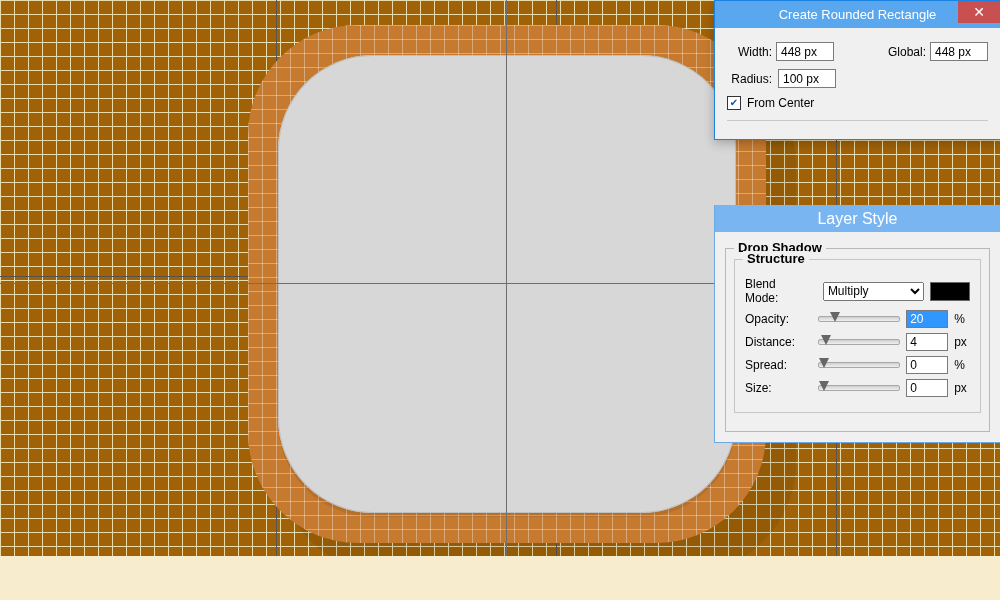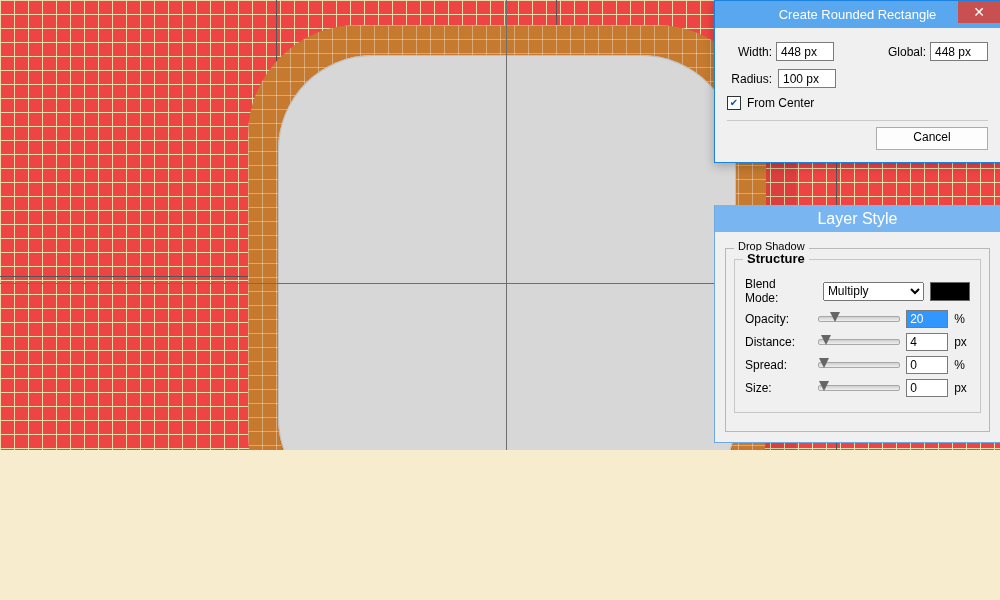--- a/index.html
+++ b/index.html
@@ -1,16 +1,16 @@
 <!DOCTYPE html>
 <html><head>
 <meta charset="utf-8">
 <style>
 html,body{margin:0;padding:0;font-family:"Segoe UI",Tahoma,sans-serif;font-size:12px;background:#f7edce;overflow:hidden;}
-.stage{position:relative;width:1000px;height:450px;background:#ef4444;}
+.stage{position:relative;width:1000px;height:556px;background:#a16207;}
 
 
 .canvas{position:absolute;inset:0;
  background-image:
   linear-gradient(#545454 1px,transparent 1px),
   linear-gradient(90deg,#545454 1px,transparent 1px),
   linear-gradient(#e9dcac 1px,transparent 1px),
   linear-gradient(90deg,#e9dcac 1px,transparent 1px);
  background-size:280px 280px,280px 280px,14px 14px,14px 14px;
  background-position:-4px -4px,-4px -4px,0 0,0 0;
@@ -38,21 +38,21 @@
 .chk{width:12px;height:12px;border:1px solid #333;background:#fff;display:inline-flex;align-items:center;justify-content:center;color:#0a50b5;font-size:10px;line-height:1;}
 .btn{min-width:110px;height:21px;border:1px solid #acacac;background:#fdfdfd;text-align:center;line-height:19px;}
 .btn.def{border:1px solid #2b8ce4;box-shadow:inset 0 0 0 1px #8cc8fb;}
 .btnrow{display:flex;gap:30px;justify-content:flex-end;margin-top:6px;}
 hr.sep{border:none;border-top:1px solid #c9c9c9;margin:10px 0 0;}
 
 
 .panel{position:absolute;right:0;border:1px solid #6da8e5;border-top:none;background:#f0f0f0;}
 .panel .title{background:#79b6f1;color:#fff;height:27px;line-height:27px;text-align:center;font-size:16px;}
 .grp{margin:16px 10px 10px;padding:14px 8px 10px;border:1px solid #b8b8b8;position:relative;}
-.grp>legend,.grp>.lg{position:absolute;top:-9px;left:8px;background:#f0f0f0;padding:0 4px;font-weight:normal;font-size:11px;}
+.grp>legend,.grp>.lg{position:absolute;top:-9px;left:8px;background:#f0f0f0;padding:0 4px;font-weight:bold;font-size:13px;}
 .sub{border:1px solid #c6c6c6;margin:-4px 0 8px;padding:12px 10px 10px;position:relative;}
 .sub>.lg{position:absolute;top:-9px;left:8px;background:#f0f0f0;padding:0 4px;font-weight:bold;font-size:13px;}
 .frow{display:flex;align-items:center;margin:5px 0;gap:6px;}
 .frow>.lbl{width:68px;text-align:left;}
 input.n{font:inherit;border:1px solid #7a7a7a;background:#fff;height:16px;width:34px;padding:0 3px;text-align:left;}
 input.n.sel{background:#3296ff;color:#fff;}
 select{font:inherit;height:19px;width:108px;margin-left:8px;}
 .swatch{width:40px;height:17px;border:1px solid #666;background:#000;}
 .slider{flex:1;height:4px;background:linear-gradient(#cfcfcf,#efefef);border:1px solid #a8a8a8;border-radius:2px;position:relative;min-width:80px;}
 .thumb{position:absolute;top:-5px;width:0;height:0;border-left:5px solid transparent;border-right:5px solid transparent;border-top:10px solid #666;}
@@ -86,21 +86,20 @@
    <div class="row">
     <label style="width:45px;">Radius:</label>
     <input class="t" value="100 px" style="">
    </div>
    <div class="row" style="margin-top:4px;">
     <span class="chk">✔</span>
     <span>From Center</span>
    </div>
    <hr class="sep">
    <div class="btnrow">
-    <div class="btn"><span>Cancel</span></div>
    </div>
   </div>
  </div>
 
  <div class="panel" style="left:714px;top:205px;width:285px;">
   <div class="title">Layer Style</div>
   <div class="grp">
    <span class="lg">Drop Shadow</span>
    <div class="sub">
     <span class="lg">Structure</span>

